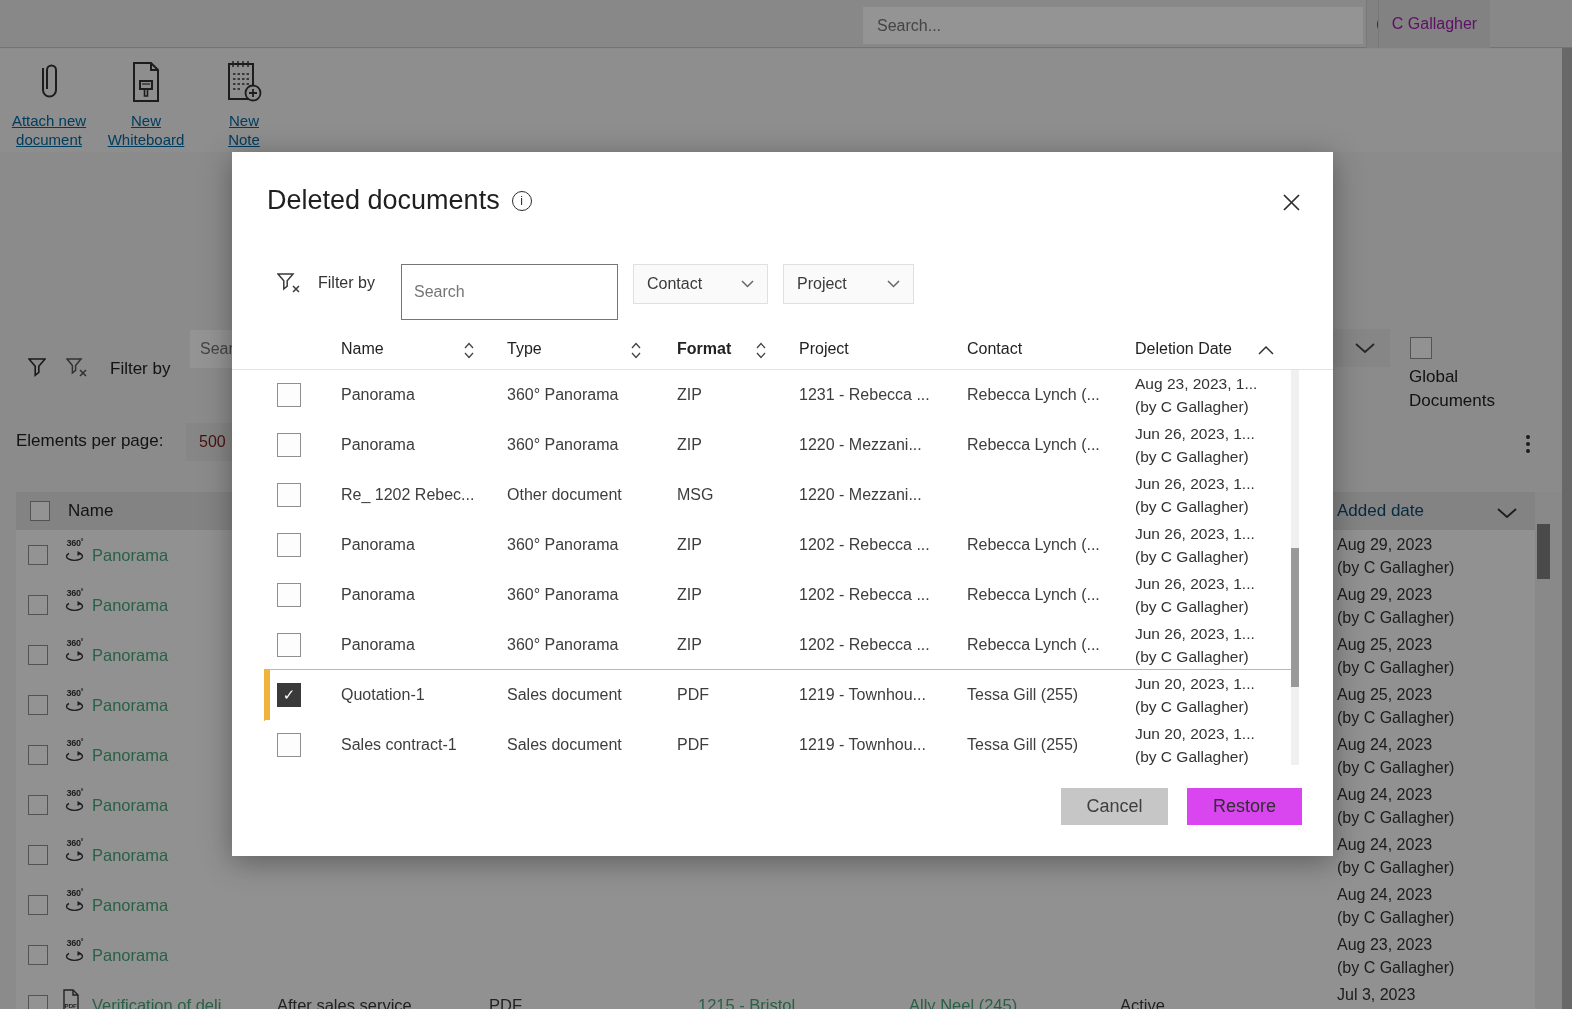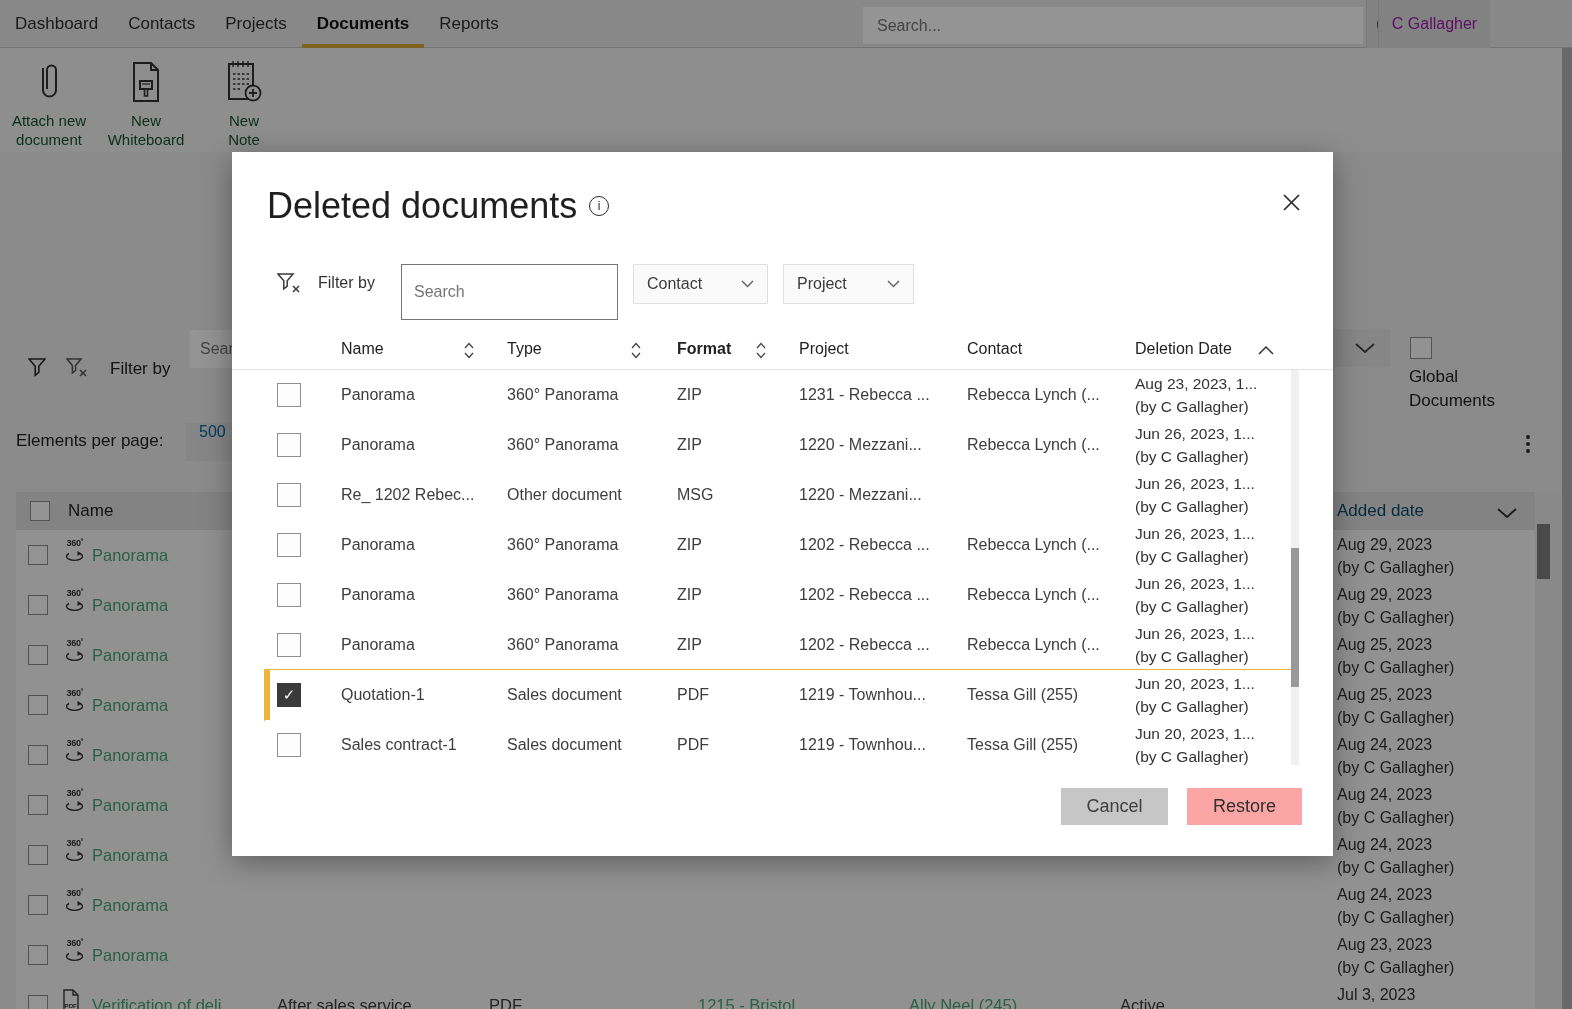--- a/index.html
+++ b/index.html
@@ -22,37 +22,37 @@
   #tile-help { left:1366px; width:42px; }
   #tile-gear { left:1408px; width:42px; }
   #tile-user { left:1378px; width:112px; font-size:16px; color:#a21caf; }
   .help-circle { width:21px; height:21px; border:1.6px solid #333; border-radius:50%; font-size:13px; color:#333; display:flex; align-items:center; justify-content:center; }
   .gear-glyph { font-size:21px; color:#333; line-height:1; }
 
   
   #toolbar { position:absolute; left:0; top:49px; width:1562px; height:103px; background:#f5f5f5; }
   .tool-btn { position:absolute; top:8px; text-align:center; cursor:pointer; }
   .tool-btn .ticon { height:46px; display:flex; align-items:flex-end; justify-content:center; }
-  .tool-btn .tlabel { margin-top:8px; font-size:15px; line-height:19px; color:#14532d; }
+  .tool-btn .tlabel { margin-top:8px; font-size:15px; line-height:19px; color:#0369a1;text-decoration:underline; }
   #tb-attach { left:8px;  width:82px; }
   #tb-wb     { left:104px; width:84px; }
   #tb-note   { left:216px; width:56px; }
 
   
   #content { position:absolute; left:0; top:152px; width:1562px; height:857px; background:#f0f0f0; }
   #left-strip { position:absolute; left:0; top:152px; width:10px; height:857px; background:#cfcfcf; }
   #win-strip { position:absolute; left:1562px; top:0; width:10px; height:1009px; background:#b3b3b3; }
 
   .flabel { font-size:17px; color:#222; }
   #bg-search { position:absolute; left:190px; top:178px; width:150px; height:38px; background:#fff; border:none; font-size:16px; color:#555; padding:0 10px; font-family:inherit; }
   #bg-top-select { position:absolute; left:1240px; top:177px; width:150px; height:38px; background:#e7e7e7; display:flex; align-items:center; justify-content:flex-end; padding-right:14px; cursor:pointer; }
   .gd-checkbox { position:absolute; left:1410px; top:185px; width:22px; height:22px; border:1px solid #8f8f8f; background:#fbfbfb; cursor:pointer; }
   #gd-label { position:absolute; left:1409px; top:213px; width:110px; font-size:17px; line-height:24px; color:#222; }
   #epp-label { position:absolute; left:16px; top:279px; }
-  #epp-select { position:absolute; left:186px; top:271px; width:64px; height:38px; background:#e7e7e7; font-size:16px; color:#0369a1; display:flex; padding-left:13px; gap:10px; cursor:pointer; }
+  #epp-select { position:absolute; left:186px; top:271px; width:64px; height:38px; background:#e7e7e7; font-size:16px; color:#7f1d1d; display:flex; align-items:center; padding-left:13px; gap:10px; cursor:pointer; }
   #kebab { position:absolute; left:1524px; top:281px; display:flex; flex-direction:column; gap:3px; cursor:pointer; padding:2px; }
   #kebab i { width:4px; height:4px; border-radius:50%; background:#2f2f2f; }
 
   
   #bg-table { position:absolute; left:16px; top:340px; width:1519px; }
   #bg-thead { position:relative; height:38px; background:#e2e2e2; }
   #bg-thead .hname { position:absolute; left:52px; top:9px; font-size:17px; color:#232323; }
   #bg-thead .hadded { position:absolute; left:1321px; top:9px; font-size:17px; color:#0c4a6e; }
   #bg-thead .cb { position:absolute; left:14px; top:9px; }
   #bg-thead .hchev { position:absolute; left:1480px; top:15px; }
@@ -80,21 +80,21 @@
   .t360 { display:block; font-size:9px; font-weight:bold; color:#333; letter-spacing:-0.3px; line-height:9px; }
   .icon360 { width:26px; text-align:center; }
   svg.lineart { display:block; }
 
   
   #dim { position:absolute; inset:0; background:rgba(0,0,0,0.42); z-index:5; }
 
   
   #modal { position:absolute; left:232px; top:152px; width:1101px; height:704px; background:#ffffff; z-index:10; box-shadow:0 6px 28px rgba(0,0,0,0.35); }
   #modal-title-row { position:absolute; left:35px; top:33px; display:flex; align-items:center; gap:12px; }
-  #modal-title { font-size:36px; color:#1f1f1f; }
+  #modal-title { font-size:27px; color:#1f1f1f; }
   .info-circle { width:20px; height:20px; border:1.4px solid #2b2b2b; border-radius:50%; font-size:12px; color:#2b2b2b; display:flex; align-items:center; justify-content:center; cursor:pointer; }
   #modal-close { position:absolute; left:1045px; top:36px; width:28px; height:28px; display:flex; align-items:center; justify-content:center; cursor:pointer; }
 
   #m-funnel { position:absolute; left:45px; top:121px; cursor:pointer; }
   #m-filterby { position:absolute; left:86px; top:122px; font-size:16px; color:#333; }
   #m-search { position:absolute; left:169px; top:112px; width:217px; height:56px; border:1px solid #767676; font-size:16px; color:#444; padding:0 12px; outline:none; font-family:inherit; background:#fff; }
   .m-select { position:absolute; top:112px; height:40px; background:#fafafa; border:1px solid #e0e0e0; display:flex; align-items:center; justify-content:space-between; padding:0 13px; font-size:16px; color:#3a3a3a; cursor:pointer; }
   #m-contact { left:401px; width:135px; }
   #m-project { left:551px; width:131px; }
 
@@ -115,35 +115,28 @@
   .mrow .c-format  { left:412px; width:90px; }
   .mrow .c-project { left:534px; width:152px; }
   .mrow .c-contact { left:702px; width:158px; }
   .mrow .c-date    { left:870px; top:2px; transform:none; width:156px; font-size:15.5px; line-height:23px; white-space:normal; color:#333; }
 
   #m-scroll-track { position:absolute; left:1059px; top:218px; width:8px; height:395px; background:#f0f0f0; }
   #m-scroll-thumb { position:absolute; left:0; top:178px; width:8px; height:139px; background:#999999; }
 
   .m-btn { position:absolute; top:636px; height:37px; border:none; font-size:18px; font-family:inherit; cursor:pointer; }
   #btn-cancel { left:829px; width:107px; background:#C6C6C6; color:#3f3f3f; }
-  #btn-restore { left:955px; width:115px; background:#fca5a5; color:#2f2f2f; }
+  #btn-restore { left:955px; width:115px; background:#d946ef; color:#2f2f2f; }
 </style>
 </head>
 <body>
 
 <div id="app">
 
   <div id="topnav">
-    <div class="navitems">
-      <span class="nav-item">Dashboard</span>
-      <span class="nav-item">Contacts</span>
-      <span class="nav-item">Projects</span>
-      <span class="nav-item active">Documents</span>
-      <span class="nav-item">Reports</span>
-    </div>
     <input id="top-search" placeholder="Search..." style="">
     <div class="top-tile" id="tile-help">
       <span class="help-circle">?</span>
     </div>
     <div class="top-tile" id="tile-gear">
       <span class="gear-glyph">⚙</span>
     </div>
     <div class="top-tile" id="tile-user">
       <span>C Gallagher</span>
     </div>

